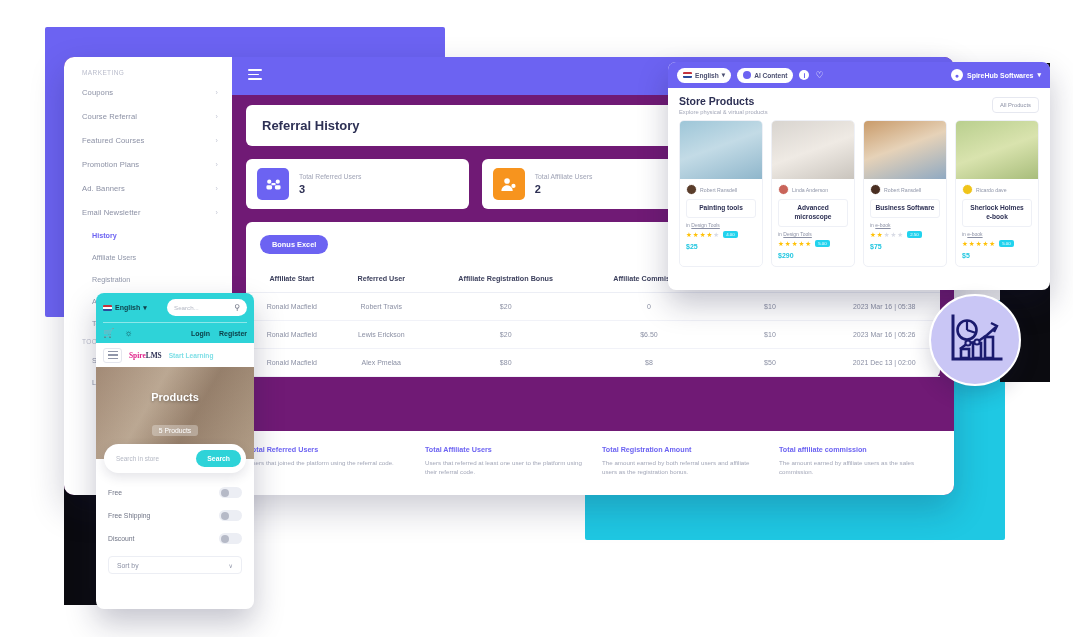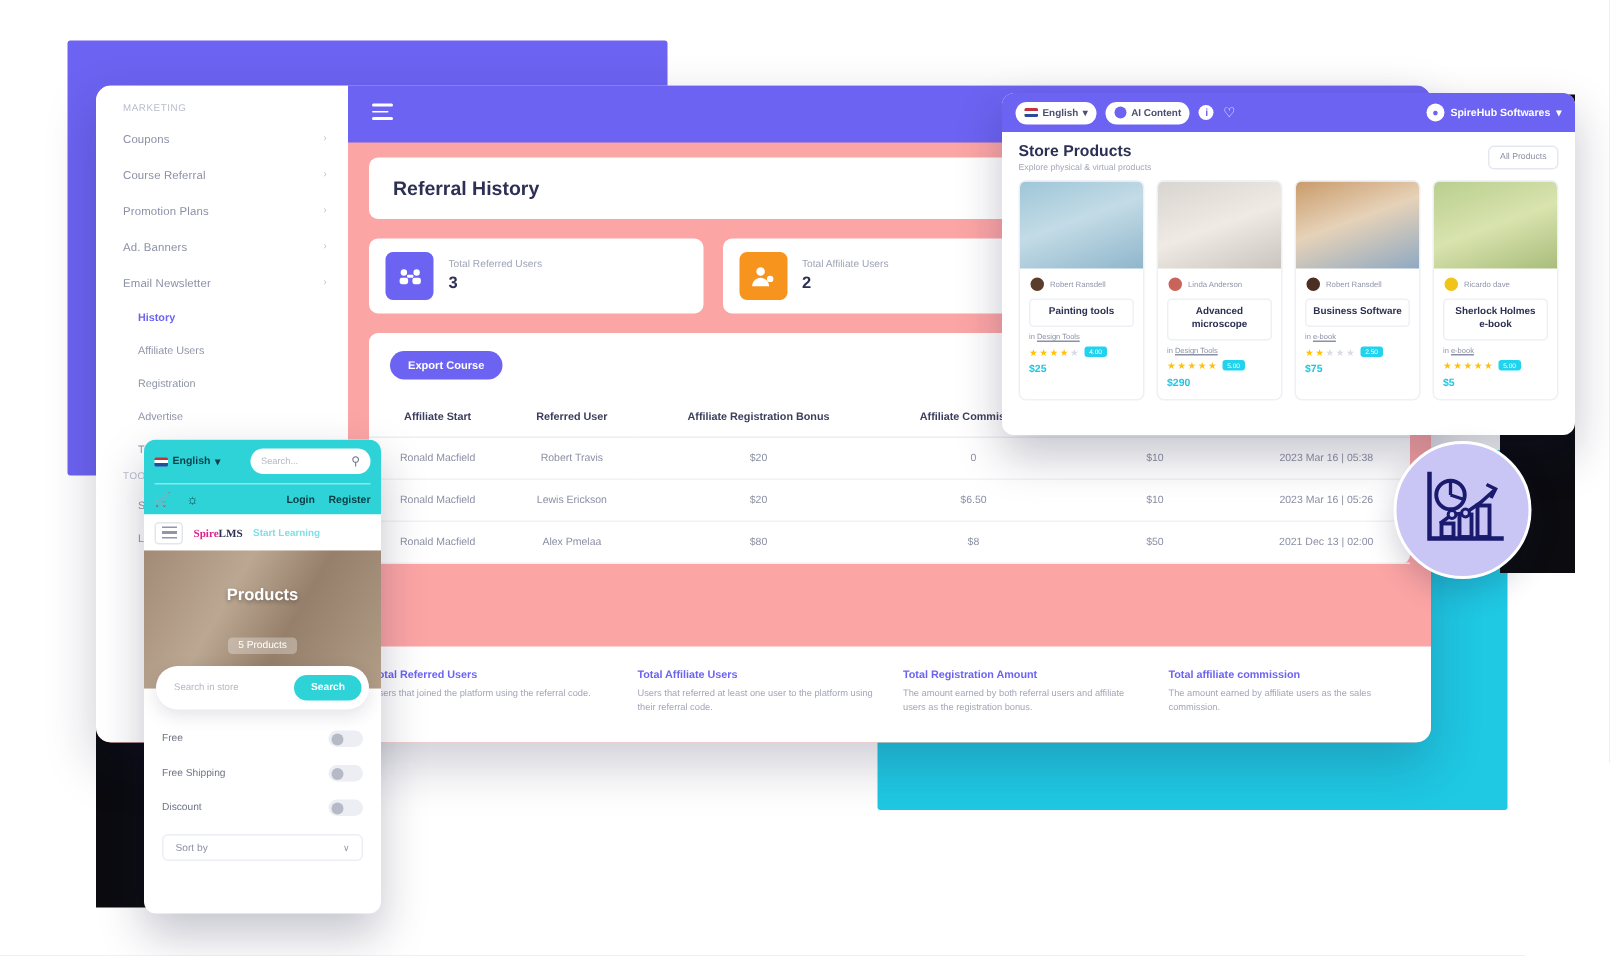--- a/index.html
+++ b/index.html
@@ -22,21 +22,21 @@
     position: absolute; left: 585px; top: 300px;
     width: 420px; height: 240px;
     background: #1fc8e3;
     border-radius: 2px;
   }
 
   
   .admin-window {
     position: absolute; left: 64px; top: 57px;
     width: 890px; height: 438px;
-    background: #fca5a5;
+    background: #701a75;
     border-radius: 10px;
     box-shadow: 0 14px 34px rgba(25,25,60,.22);
     overflow: hidden;
   }
   .admin-topbar {
     position: absolute; left: 168px; top: 0; right: 0; height: 38px;
     background: #6c63f2;
   }
   .hamburger {
     position: absolute; left: 16px; top: 12px;
@@ -306,20 +306,24 @@
       <div id="side-items">
           <div class="side-item">
             <span>Coupons</span>
             <span class="chev">›</span>
           </div>
           <div class="side-item">
             <span>Course Referral</span>
             <span class="chev">›</span>
           </div>
           <div class="side-item">
+            <span>Featured Courses</span>
+            <span class="chev">›</span>
+          </div>
+          <div class="side-item">
             <span>Promotion Plans</span>
             <span class="chev">›</span>
           </div>
           <div class="side-item">
             <span>Ad. Banners</span>
             <span class="chev">›</span>
           </div>
           <div class="side-item">
             <span>Email Newsletter</span>
             <span class="chev">›</span>
@@ -403,21 +407,21 @@
               </svg>
             </div>
             <div>
               <div class="stat-label">Total Registration</div>
               <div class="stat-value">$190</div>
             </div>
           </div>
         </div>
 
       <div class="table-card">
-        <button class="export-btn">Export Course</button>
+        <button class="export-btn">Bonus Excel</button>
         <table class="referral">
           <thead>
               <tr id="tbl-head">
                 <th>Affiliate Start</th>
                 <th>Referred User</th>
                 <th>Affiliate Registration Bonus</th>
                 <th>Affiliate Commission</th>
                 <th>Registration Bonus</th>
                 <th>Date</th>
               </tr>

